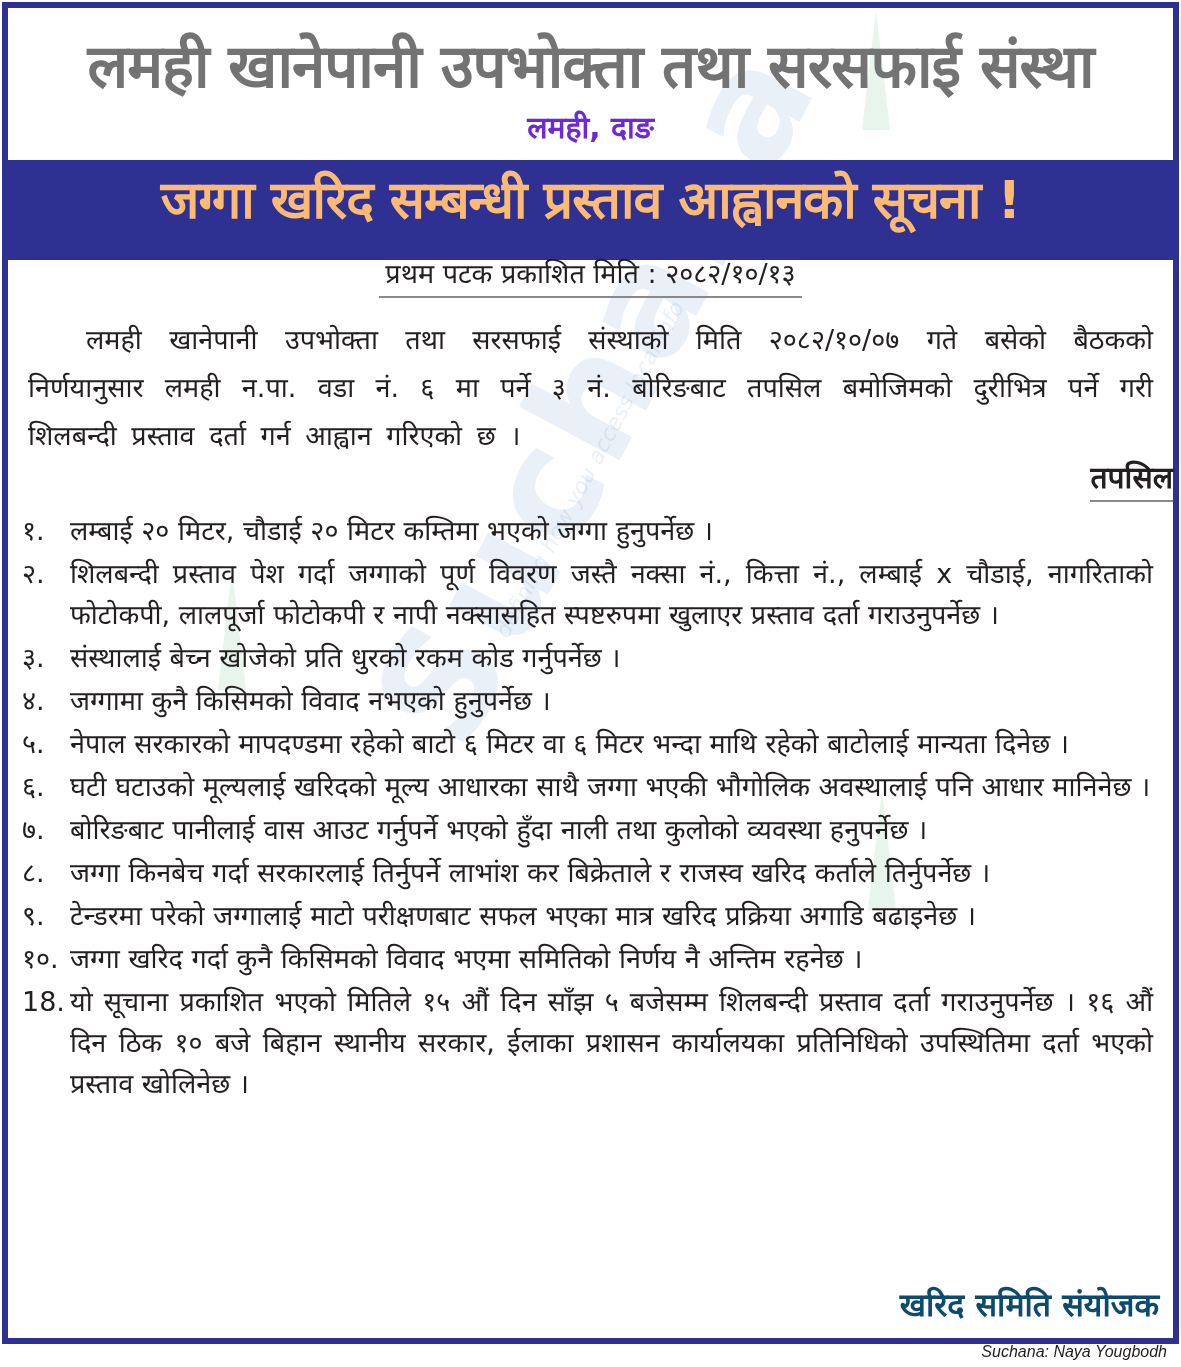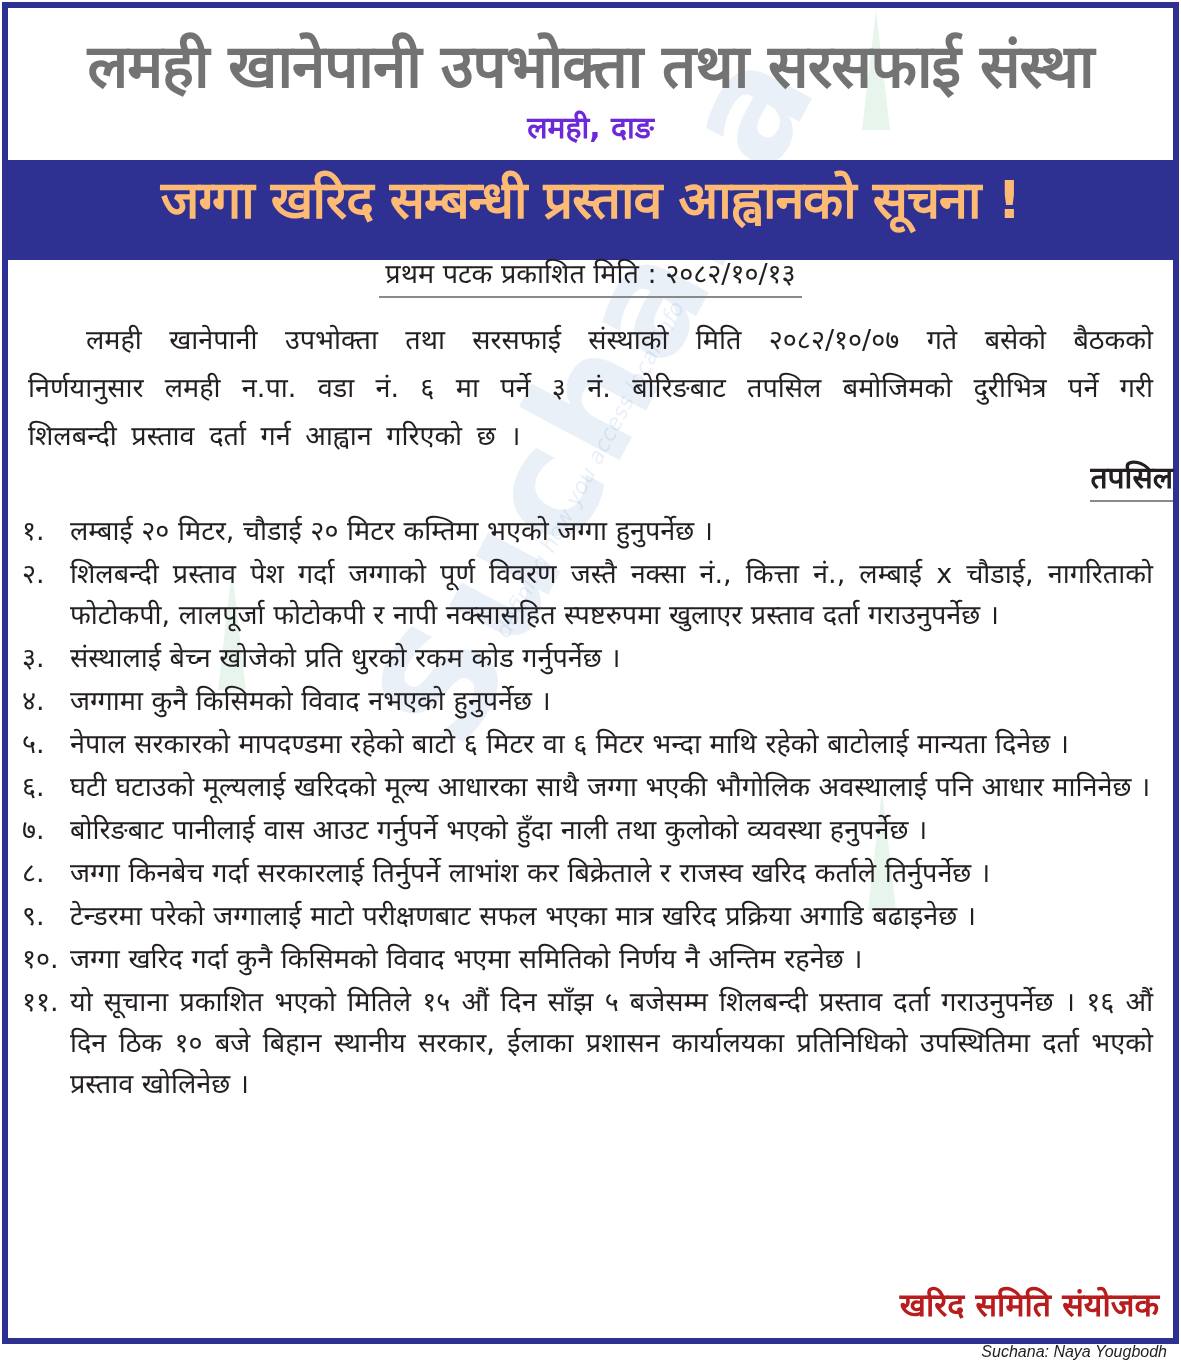--- a/index.html
+++ b/index.html
@@ -76,21 +76,21 @@
       position: absolute; left: 14px; right: 20px; top: 502px;
       list-style: none; margin: 0; padding: 0;
     }
     .items li {
       display: flex; font-size: 27px; line-height: 41px; margin: 0 0 2px 0;
     }
     .items li .num { flex: 0 0 48px; }
     .items li .txt { flex: 1 1 auto; text-align: justify; text-align-last: left; }
     .signature {
       position: absolute; right: 22px; top: 1283px;
-      font-weight: bold; font-size: 32px; line-height: 44px; color: #b91c1c;
+      font-weight: bold; font-size: 32px; line-height: 44px; color: #0c4a6e;
     }
     .source {
       position: absolute; right: 14px; top: 1342px;
       font-family: "Liberation Sans", sans-serif; font-style: italic; font-size: 16px;
       color: #231f20; line-height: 20px;
     }
     .content { position: relative; z-index: 2; }
   </style>
 </head>
 <body>
@@ -159,21 +159,21 @@
         </li>
       <li>
           <span class="num">९.</span>
           <span class="txt">टेन्डरमा परेको जग्गालाई माटो परीक्षणबाट सफल भएका मात्र खरिद प्रक्रिया अगाडि बढाइनेछ ।</span>
         </li>
       <li>
           <span class="num">१०.</span>
           <span class="txt">जग्गा खरिद गर्दा कुनै किसिमको विवाद भएमा समितिको निर्णय नै अन्तिम रहनेछ ।</span>
         </li>
       <li>
-          <span class="num">११.</span>
+          <span class="num">18.</span>
           <span class="txt">यो सूचाना प्रकाशित भएको मितिले १५ औं दिन साँझ ५ बजेसम्म शिलबन्दी प्रस्ताव दर्ता गराउनुपर्नेछ । १६ औं दिन ठिक १० बजे बिहान स्थानीय सरकार, ईलाका प्रशासन कार्यालयका प्रतिनिधिको उपस्थितिमा दर्ता भएको प्रस्ताव खोलिनेछ ।</span>
         </li>
     </ol>
   </div>
 </div>
 
 <div class="signature" style="z-index:2;">खरिद समिति संयोजक</div>
 <div class="source">Suchana: Naya Yougbodh</div>
 
 </body></html>

